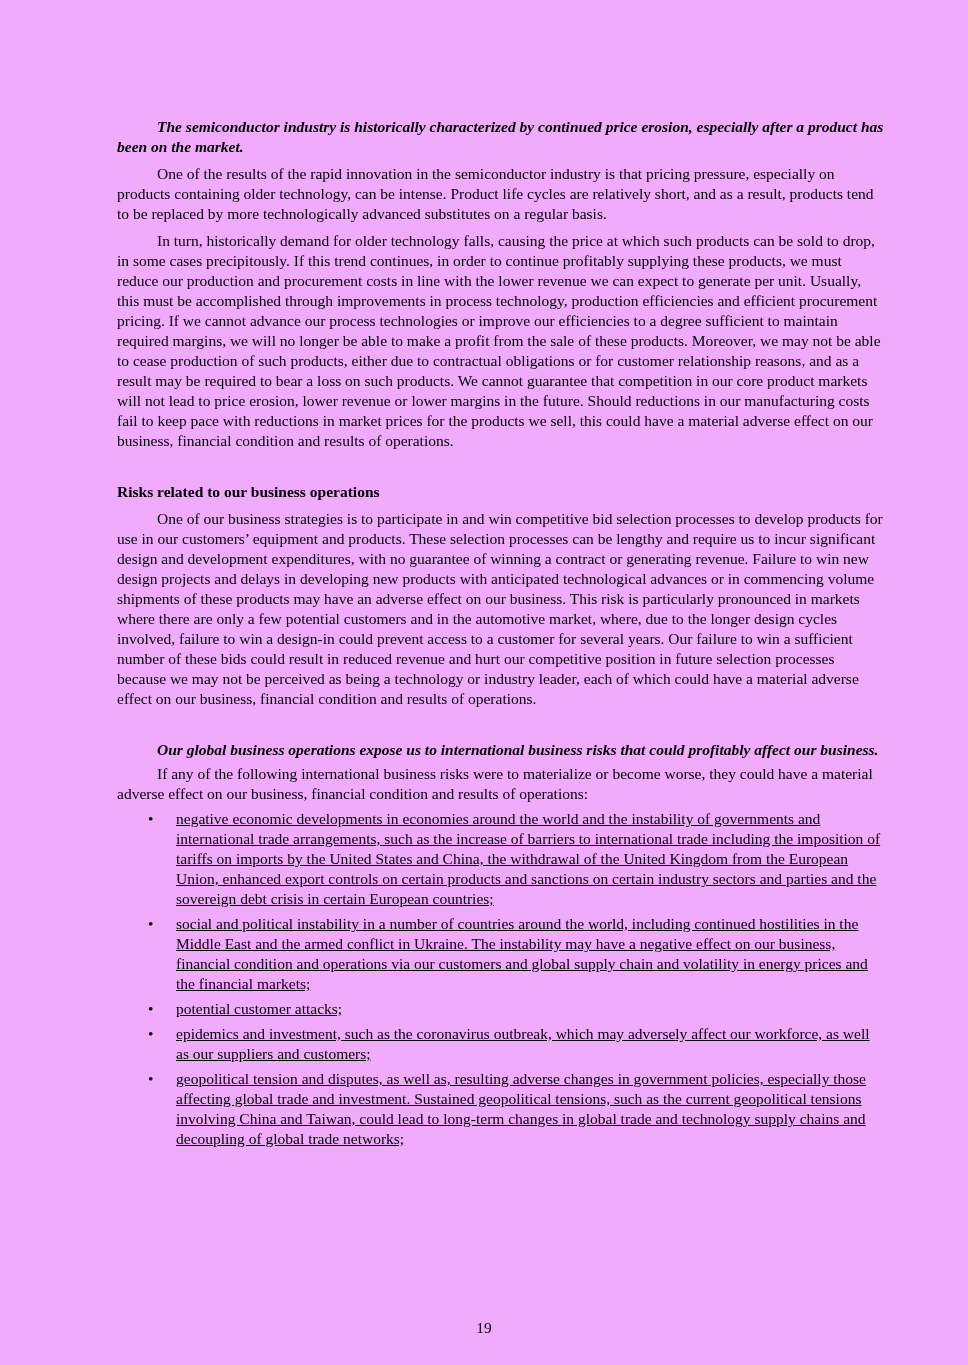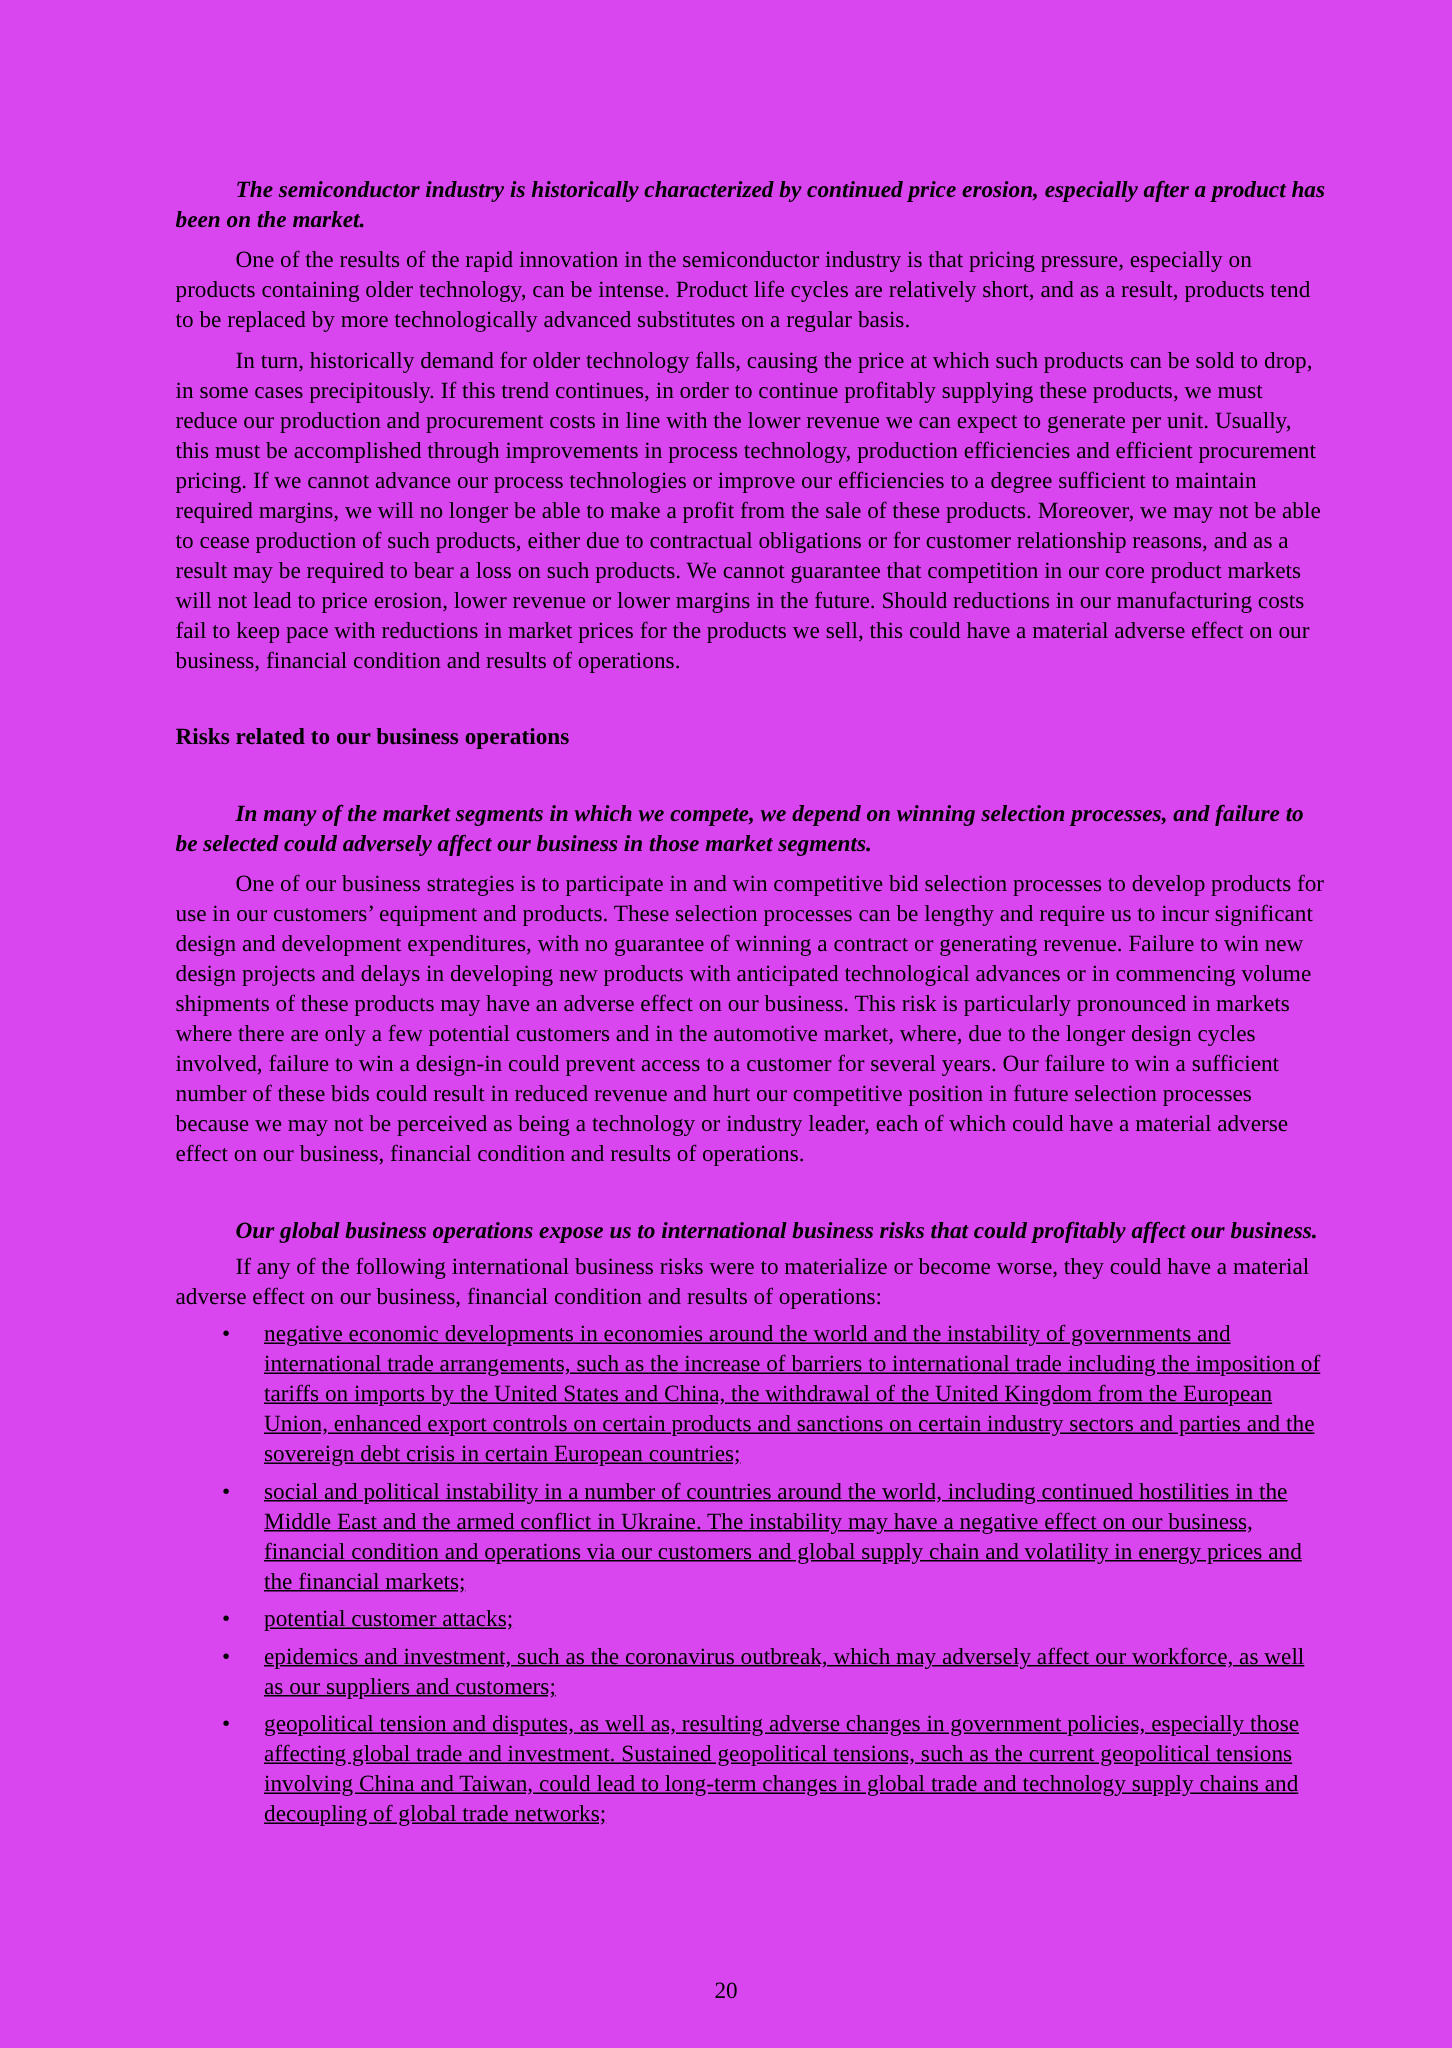--- a/index.html
+++ b/index.html
@@ -4,21 +4,21 @@
 <style>
   html, body {
     margin: 0;
     padding: 0;
     background: #ffffff;
   }
   .page {
     position: relative;
     width: 968px;
     height: 1365px;
-    background: #d946ef;
+    background: #f0abfc;
     box-sizing: border-box;
     padding: 117px 82px 0 117px;
     font-family: "Liberation Serif", serif;
     font-size: 15.5px;
     line-height: 20px;
     color: #000000;
     text-align: left;
   }
   .doc p {
     margin: 0;
@@ -77,21 +77,20 @@
   <div class="doc">
 
     <p class="risk-heading first">The semiconductor industry is historically characterized by continued price erosion, especially after a product has been on the market.</p>
 
     <p class="para">One of the results of the rapid innovation in the semiconductor industry is that pricing pressure, especially on products containing older technology, can be intense. Product life cycles are relatively short, and as a result, products tend to be replaced by more technologically advanced substitutes on a regular basis.</p>
 
     <p class="para">In turn, historically demand for older technology falls, causing the price at which such products can be sold to drop, in some cases precipitously. If this trend continues, in order to continue profitably supplying these products, we must reduce our production and procurement costs in line with the lower revenue we can expect to generate per unit. Usually, this must be accomplished through improvements in process technology, production efficiencies and efficient procurement pricing. If we cannot advance our process technologies or improve our efficiencies to a degree sufficient to maintain required margins, we will no longer be able to make a profit from the sale of these products. Moreover, we may not be able to cease production of such products, either due to contractual obligations or for customer relationship reasons, and as a result may be required to bear a loss on such products. We cannot guarantee that competition in our core product markets will not lead to price erosion, lower revenue or lower margins in the future. Should reductions in our manufacturing costs fail to keep pace with reductions in market prices for the products we sell, this could have a material adverse effect on our business, financial condition and results of operations.</p>
 
     <p class="section-heading">Risks related to our business operations</p>
 
-    <p class="risk-heading">In many of the market segments in which we compete, we depend on winning selection processes, and failure to be selected could adversely affect our business in those market segments.</p>
 
     <p class="para">One of our business strategies is to participate in and win competitive bid selection processes to develop products for use in our customers’ equipment and products. These selection processes can be lengthy and require us to incur significant design and development expenditures, with no guarantee of winning a contract or generating revenue. Failure to win new design projects and delays in developing new products with anticipated technological advances or in commencing volume shipments of these products may have an adverse effect on our business. This risk is particularly pronounced in markets where there are only a few potential customers and in the automotive market, where, due to the longer design cycles involved, failure to win a design-in could prevent access to a customer for several years. Our failure to win a sufficient number of these bids could result in reduced revenue and hurt our competitive position in future selection processes because we may not be perceived as being a technology or industry leader, each of which could have a material adverse effect on our business, financial condition and results of operations.</p>
 
     <p class="risk-heading">Our global business operations expose us to international business risks that could profitably affect our business.</p>
 
     <p class="para tight">If any of the following international business risks were to materialize or become worse, they could have a material adverse effect on our business, financial condition and results of operations:</p>
 
     <div class="bullet-list">
 
       <div class="bullet-item">
@@ -116,14 +115,14 @@
 
       <div class="bullet-item">
         <span class="marker">•</span>
         <span class="btext">geopolitical tension and disputes, as well as, resulting adverse changes in government policies, especially those affecting global trade and investment. Sustained geopolitical tensions, such as the current geopolitical tensions involving China and Taiwan, could lead to long-term changes in global trade and technology supply chains and decoupling of global trade networks;</span>
       </div>
 
     </div>
 
   </div>
 
-  <div class="page-number">20</div>
+  <div class="page-number">19</div>
 </div>
 
 </body></html>

